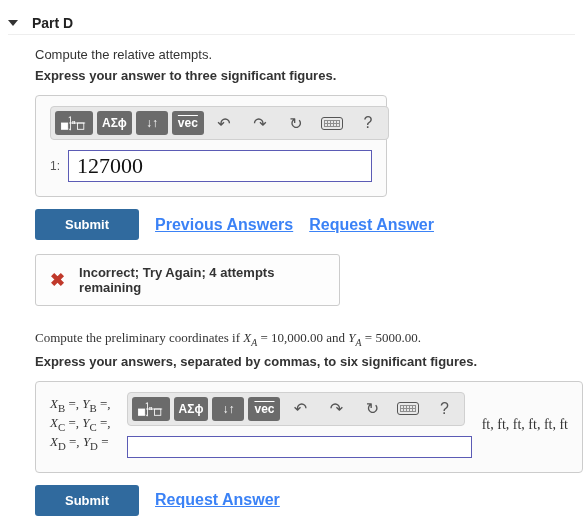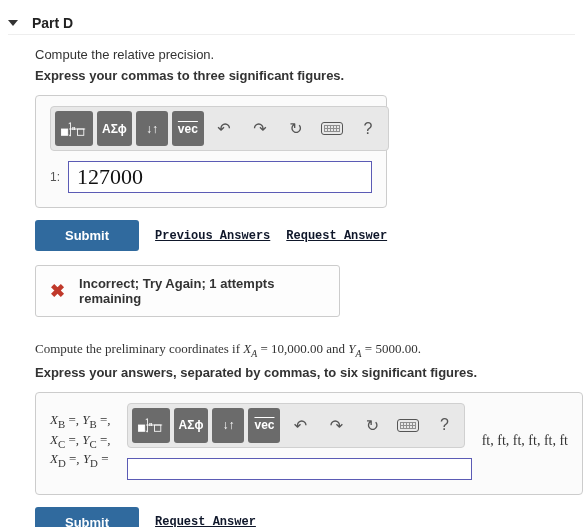--- a/index.html
+++ b/index.html
@@ -66,21 +66,21 @@
     border: 1px solid #d0d0d0;
     border-radius: 4px;
     padding: 4px;
     margin-bottom: 10px;
   }
   .tool-btn {
     display: inline-flex;
     align-items: center;
     justify-content: center;
     min-width: 32px;
-    height: 35px;
+    height: 24px;
     background: #6b6b6b;
     color: #fff;
     border-radius: 3px;
     font-size: 12px;
     font-weight: bold;
     cursor: pointer;
     padding: 0 5px;
   }
   .tool-btn.light {
     background: transparent;
@@ -122,26 +122,25 @@
     background: #306a9e;
     color: #fff;
     border: none;
     border-radius: 3px;
     padding: 8px 30px;
     font-size: 13px;
     font-weight: bold;
     cursor: pointer;
   }
   .link {
-    color: #0f172a;
+    color: #3b82f6;
     text-decoration: underline;
-    font-size: 12px;
-    font-weight: bold;
-    cursor: pointer;
-    font-family: Liberation Mono, monospace;
+    font-size: 16px;
+    font-weight: bold;
+    cursor: pointer;
   }
   .feedback {
     border: 1px solid #ccc;
     border-radius: 3px;
     padding: 10px 14px;
     margin-top: 14px;
     display: flex;
     align-items: center;
     gap: 14px;
     font-weight: bold;
@@ -199,22 +198,22 @@
 </style>
 </head>
 <body>
 
 <div class="part">
   <div class="part-header">
     <span class="caret"></span>
     <span class="part-title">Part D</span>
   </div>
   <div class="part-body">
-    <p class="instruction">Compute the relative precision.</p>
-    <p class="instruction bold">Express your commas to three significant figures.</p>
+    <p class="instruction">Compute the relative attempts.</p>
+    <p class="instruction bold">Express your answer to three significant figures.</p>
 
     <div class="answer-box">
       <div class="toolbar">
         <span class="tool-btn tpl-icon">
           <svg viewBox="0 0 40 28">
             <rect x="2" y="14" width="9" height="9" fill="#fff" stroke="#fff" stroke-width="1.2"></rect>
             <path d="M15 5 L15 24 M15 5 Q13 5 13 7 M15 24 Q13 24 13 22" stroke="#fff" stroke-width="1.2" fill="none"></path>
             <text x="17" y="15" font-size="9" fill="#fff" font-family="Georgia">n</text>
             <rect x="25" y="14" width="9" height="9" fill="none" stroke="#fff" stroke-width="1.2"></rect>
             <line x1="13" y1="14" x2="36" y2="14" stroke="#fff" stroke-width="1.2"></line>
@@ -238,21 +237,21 @@
     </div>
 
     <div class="actions">
       <button class="submit-btn">Submit</button>
       <a class="link">Previous Answers</a>
       <a class="link">Request Answer</a>
     </div>
 
     <div class="feedback">
       <span class="x-icon">✖</span>
-      <span>Incorrect; Try Again; 1 attempts remaining</span>
+      <span>Incorrect; Try Again; 4 attempts remaining</span>
     </div>
   </div>
 </div>
 
 <div class="part">
   <div class="part-body">
     <p class="instruction given">
       <span>Compute the preliminary coordinates if </span><em>X</em><sub>A</sub><span> = 10,000.00</span><span> and </span><em>Y</em><sub>A</sub><span> = 5000.00</span><span>.</span>
     </p>
     <p class="instruction bold">Express your answers, separated by commas, to six significant figures.</p>

